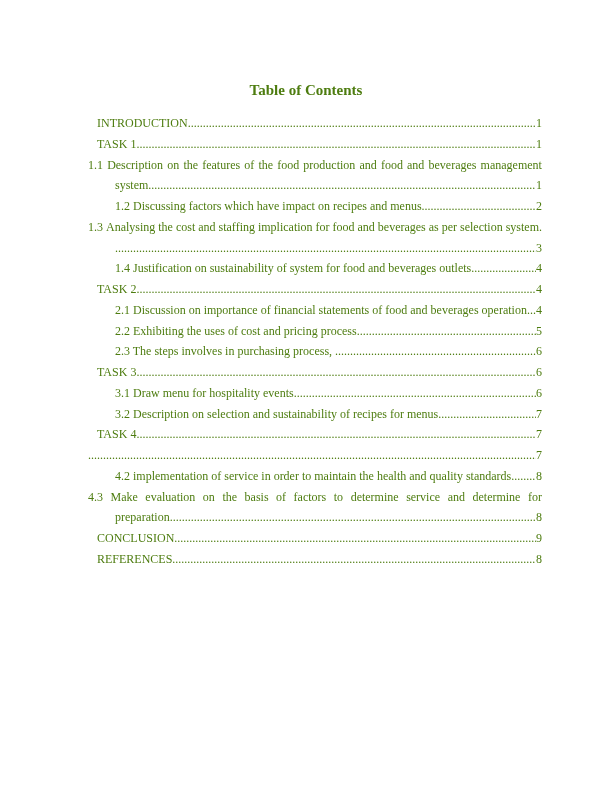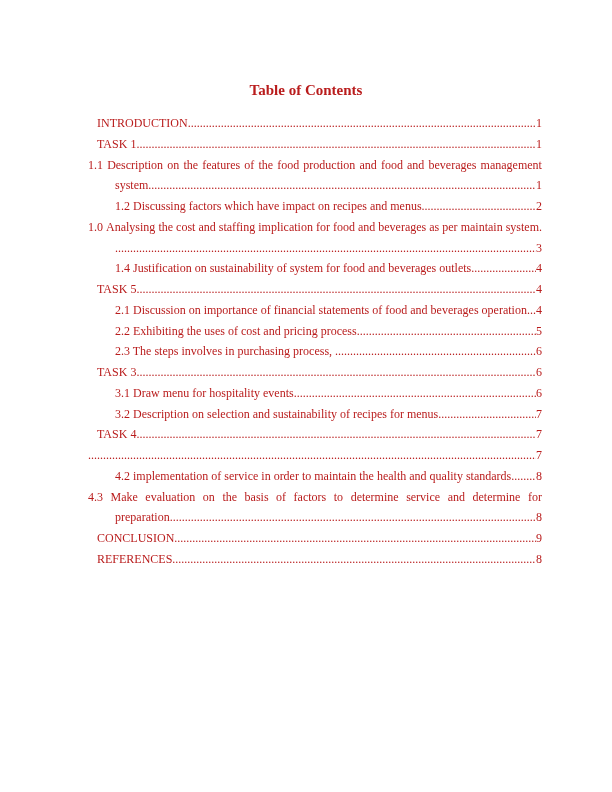--- a/index.html
+++ b/index.html
@@ -3,21 +3,21 @@
 <meta charset="utf-8">
 <style>
   * { margin: 0; padding: 0; box-sizing: border-box; }
   html, body { background: #ffffff; }
   .page {
     position: relative;
     width: 612px;
     height: 792px;
     margin: 0 auto;
     background: #ffffff;
-    color: #b91c1c;
+    color: #4d7c0f;
     font-family: "Liberation Serif", "DejaVu Serif", serif;
     font-size: 12px;
     padding: 80px 70px 0 70px;
     overflow: hidden;
   }
   .title {
     font-size: 15px;
     font-weight: bold;
     text-align: center;
     line-height: 21px;
@@ -83,52 +83,52 @@
       </div>
       <div class="entry sub">
         <div class="lline">
           <span class="t">1.2 Discussing factors which have impact on recipes and menus</span>
           <span class="dots"></span>
           <span class="pg">2</span>
         </div>
       </div>
       <div class="entry sub">
         <div class="jline">
-          <span>1.0</span>
+          <span>1.3</span>
           <span>Analysing</span>
           <span>the</span>
           <span>cost</span>
           <span>and</span>
           <span>staffing</span>
           <span>implication</span>
           <span>for</span>
           <span>food</span>
           <span>and</span>
           <span>beverages</span>
           <span>as</span>
           <span>per</span>
-          <span>maintain</span>
+          <span>selection</span>
           <span>system.</span>
         </div>
         <div class="lline">
           <span class="t"></span>
           <span class="dots"></span>
           <span class="pg">3</span>
         </div>
       </div>
       <div class="entry sub">
         <div class="lline">
           <span class="t">1.4 Justification on sustainability of system for food and beverages outlets</span>
           <span class="dots"></span>
           <span class="pg">4</span>
         </div>
       </div>
       <div class="entry">
         <div class="lline">
-          <span class="t">TASK 5</span>
+          <span class="t">TASK 2</span>
           <span class="dots"></span>
           <span class="pg">4</span>
         </div>
       </div>
       <div class="entry sub">
         <div class="lline">
           <span class="t">2.1 Discussion on importance of financial statements of food and beverages operation</span>
           <span class="dots"></span>
           <span class="pg">4</span>
         </div>

